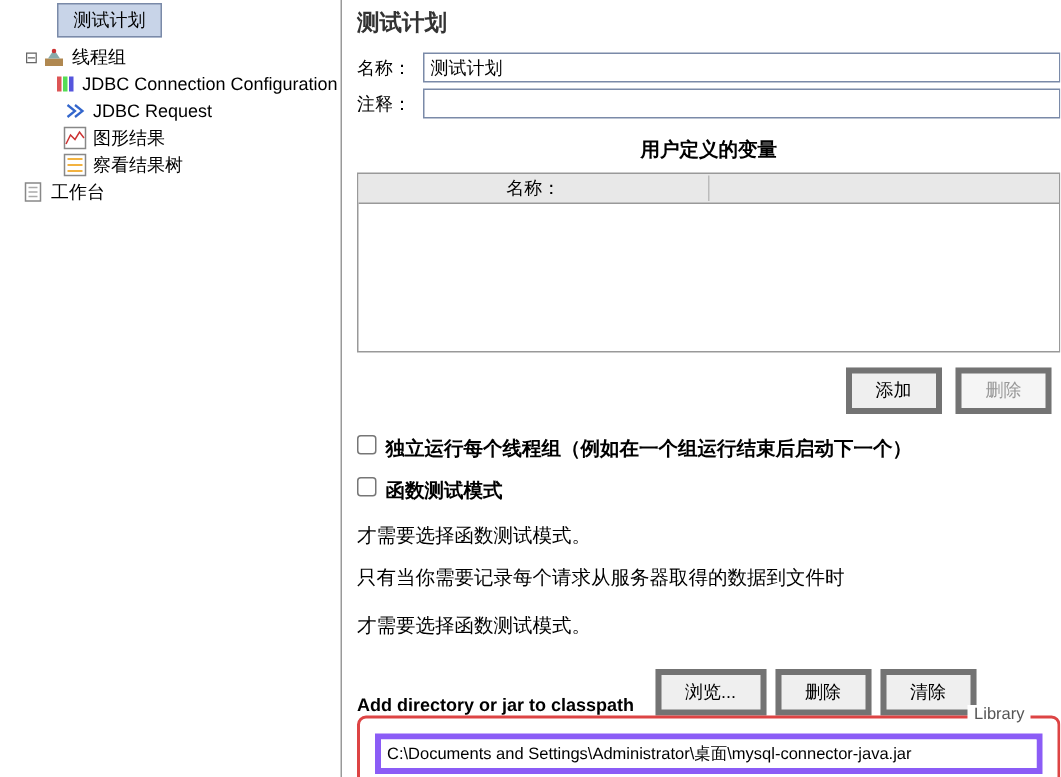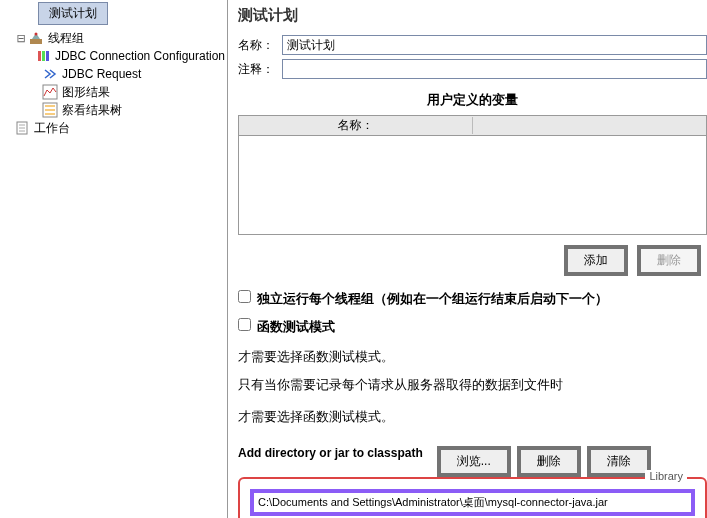--- a/index.html
+++ b/index.html
@@ -24,21 +24,21 @@
 .var-table { border: 1px solid #999; height: 120px; background: #fff; }
 .var-header { display: flex; background: #e8e8e8; border-bottom: 1px solid #999; height: 20px; align-items: center; }
 .var-header .col { flex: 1; text-align: center; border-right: 1px solid #bbb; font-size: 12px; }
 .var-header .col:last-child { border-right: none; }
 .var-buttons { text-align: right; margin: 10px 0 14px 0; padding-right: 6px; }
 .btn { display: inline-block; border: 4px solid #737373; background: #efefef; padding: 3px 16px; font-size: 12px; margin-left: 6px; cursor: pointer; }
 .btn.disabled { color: #999; background: #f5f5f5; }
 .checkbox-row { display: flex; align-items: flex-start; margin: 10px 0; font-weight: bold; font-size: 13px; }
 .checkbox-row input { margin-right: 6px; }
 .desc-text { font-size: 13px; line-height: 1.7; margin-bottom: 6px; }
-.classpath-row { display: flex; align-items: flex-start; margin-top: 18px; }
+.classpath-row { display: flex; align-items: flex-end; margin-top: 18px; }
 .classpath-row .cplabel { font-weight: bold; font-size: 12px; margin-right: 8px; }
 .library-box { margin-top: 0; border: 2px solid #d44; border-radius: 6px; padding: 4px; position: relative; }
 .library-legend { position: absolute; top: -9px; right: 18px; background: #fff; padding: 0 4px; font-size: 11px; color: #555; }
 .library-inner { border: 4px solid #8b5cf6; margin: 6px; }
 .library-item { padding: 2px 4px; font-size: 11px; background: #fff; white-space: nowrap; overflow: hidden; }
 svg { display: block; }
 </style>
 </head>
 <body>
 

